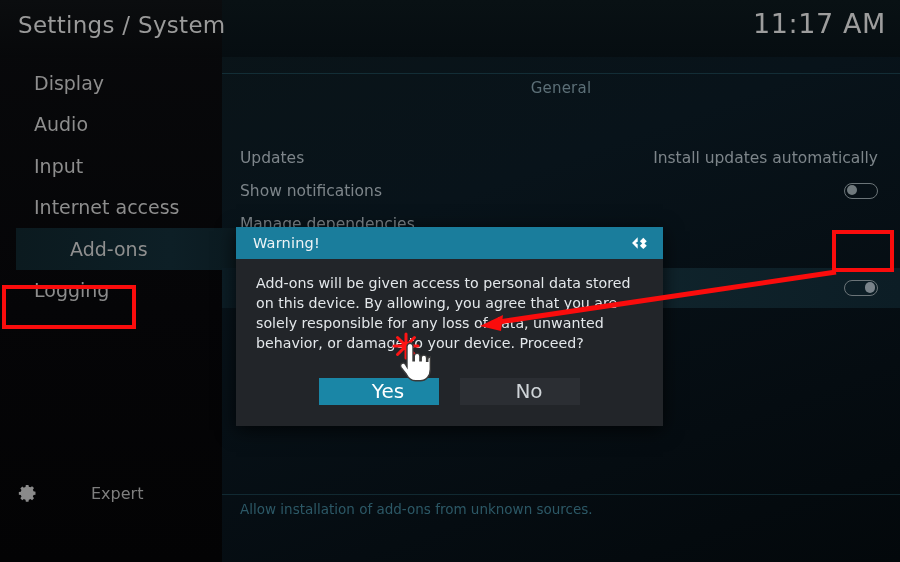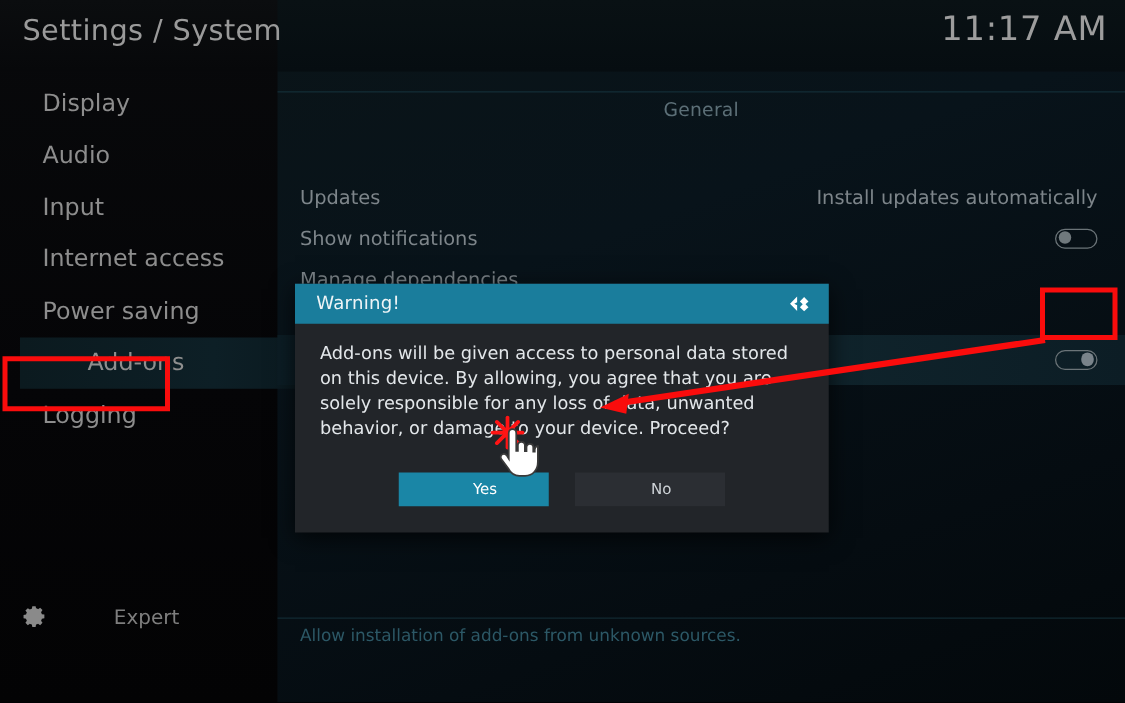--- a/index.html
+++ b/index.html
@@ -226,21 +226,21 @@
     justify-content: center;
     gap: 21px;
     padding: 24px 0 21px 0;
   }
   .dlg-btn {
     width: 120px;
     height: 27px;
     display: flex;
     align-items: center;
     justify-content: center;
-    font-size: 12px;
+    font-size: 20px;
     box-sizing: border-box;
     border: 0;
     font-family: inherit;
     padding-left: 24px;
   }
   .dlg-btn.primary {
     background: #1a86a6;
     color: #ffffff;
   }
   .dlg-btn.secondary {
@@ -292,23 +292,20 @@
       <span class="side-label">Display</span>
     </div>
     <div class="side-item">
       <span class="side-label">Audio</span>
     </div>
     <div class="side-item">
       <span class="side-label">Input</span>
     </div>
     <div class="side-item">
       <span class="side-label">Internet access</span>
-    </div>
-    <div class="side-item">
-      <span class="side-label">Power saving</span>
     </div>
     <div class="side-item selected">
       <span class="side-label">Add-ons</span>
     </div>
     <div class="side-item">
       <span class="side-label">Logging</span>
     </div>
   </div>
 
   <div class="expert-row">

